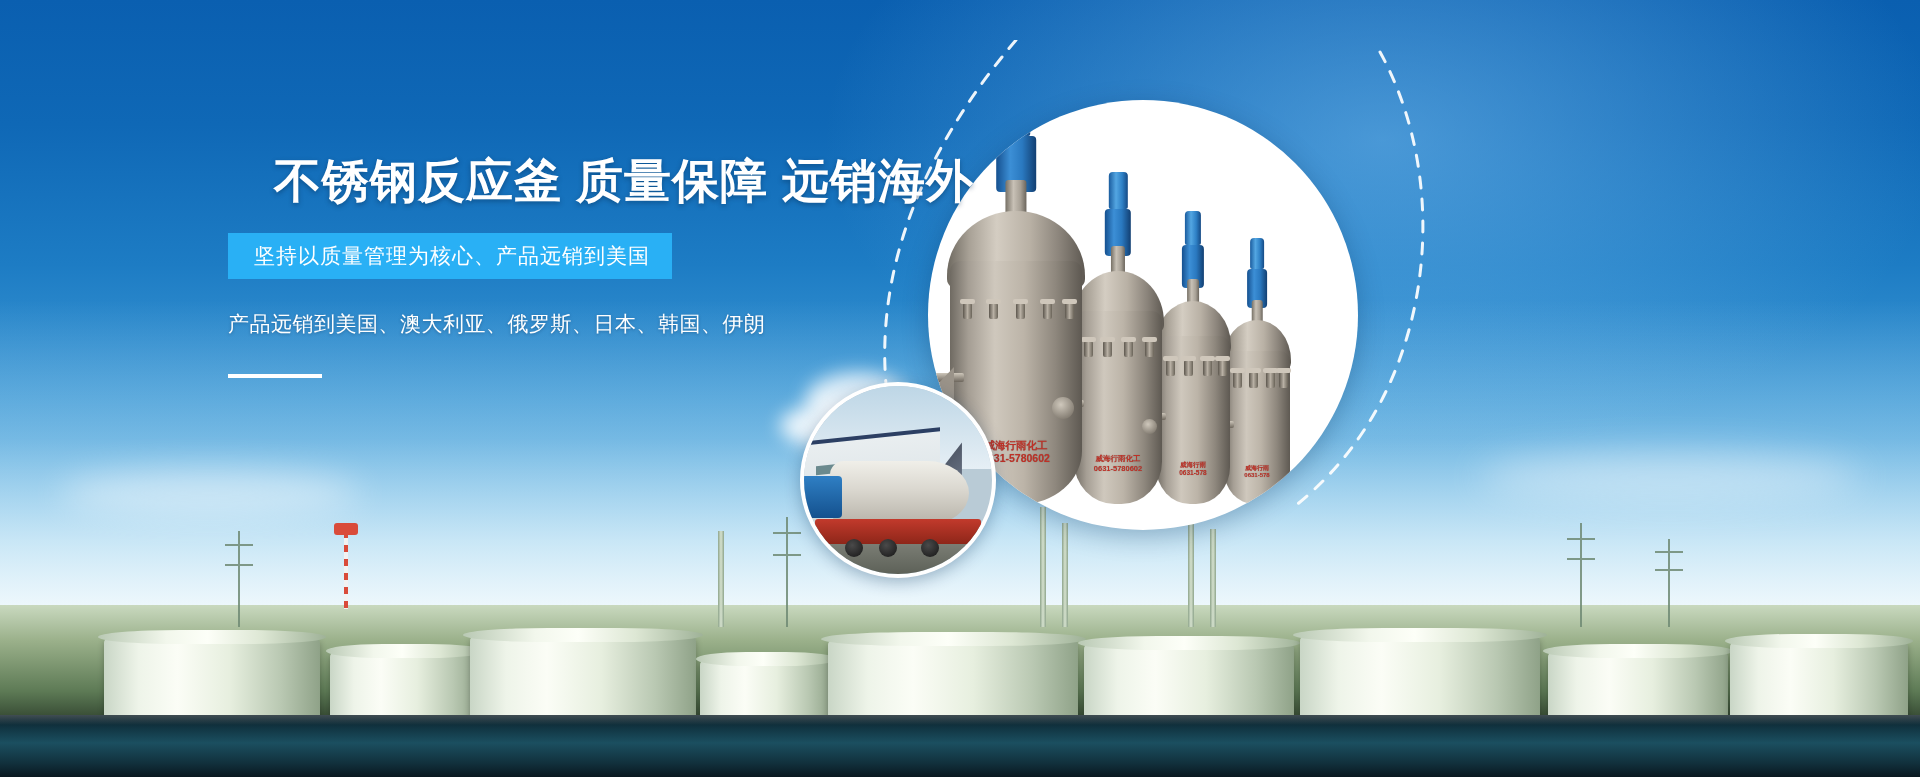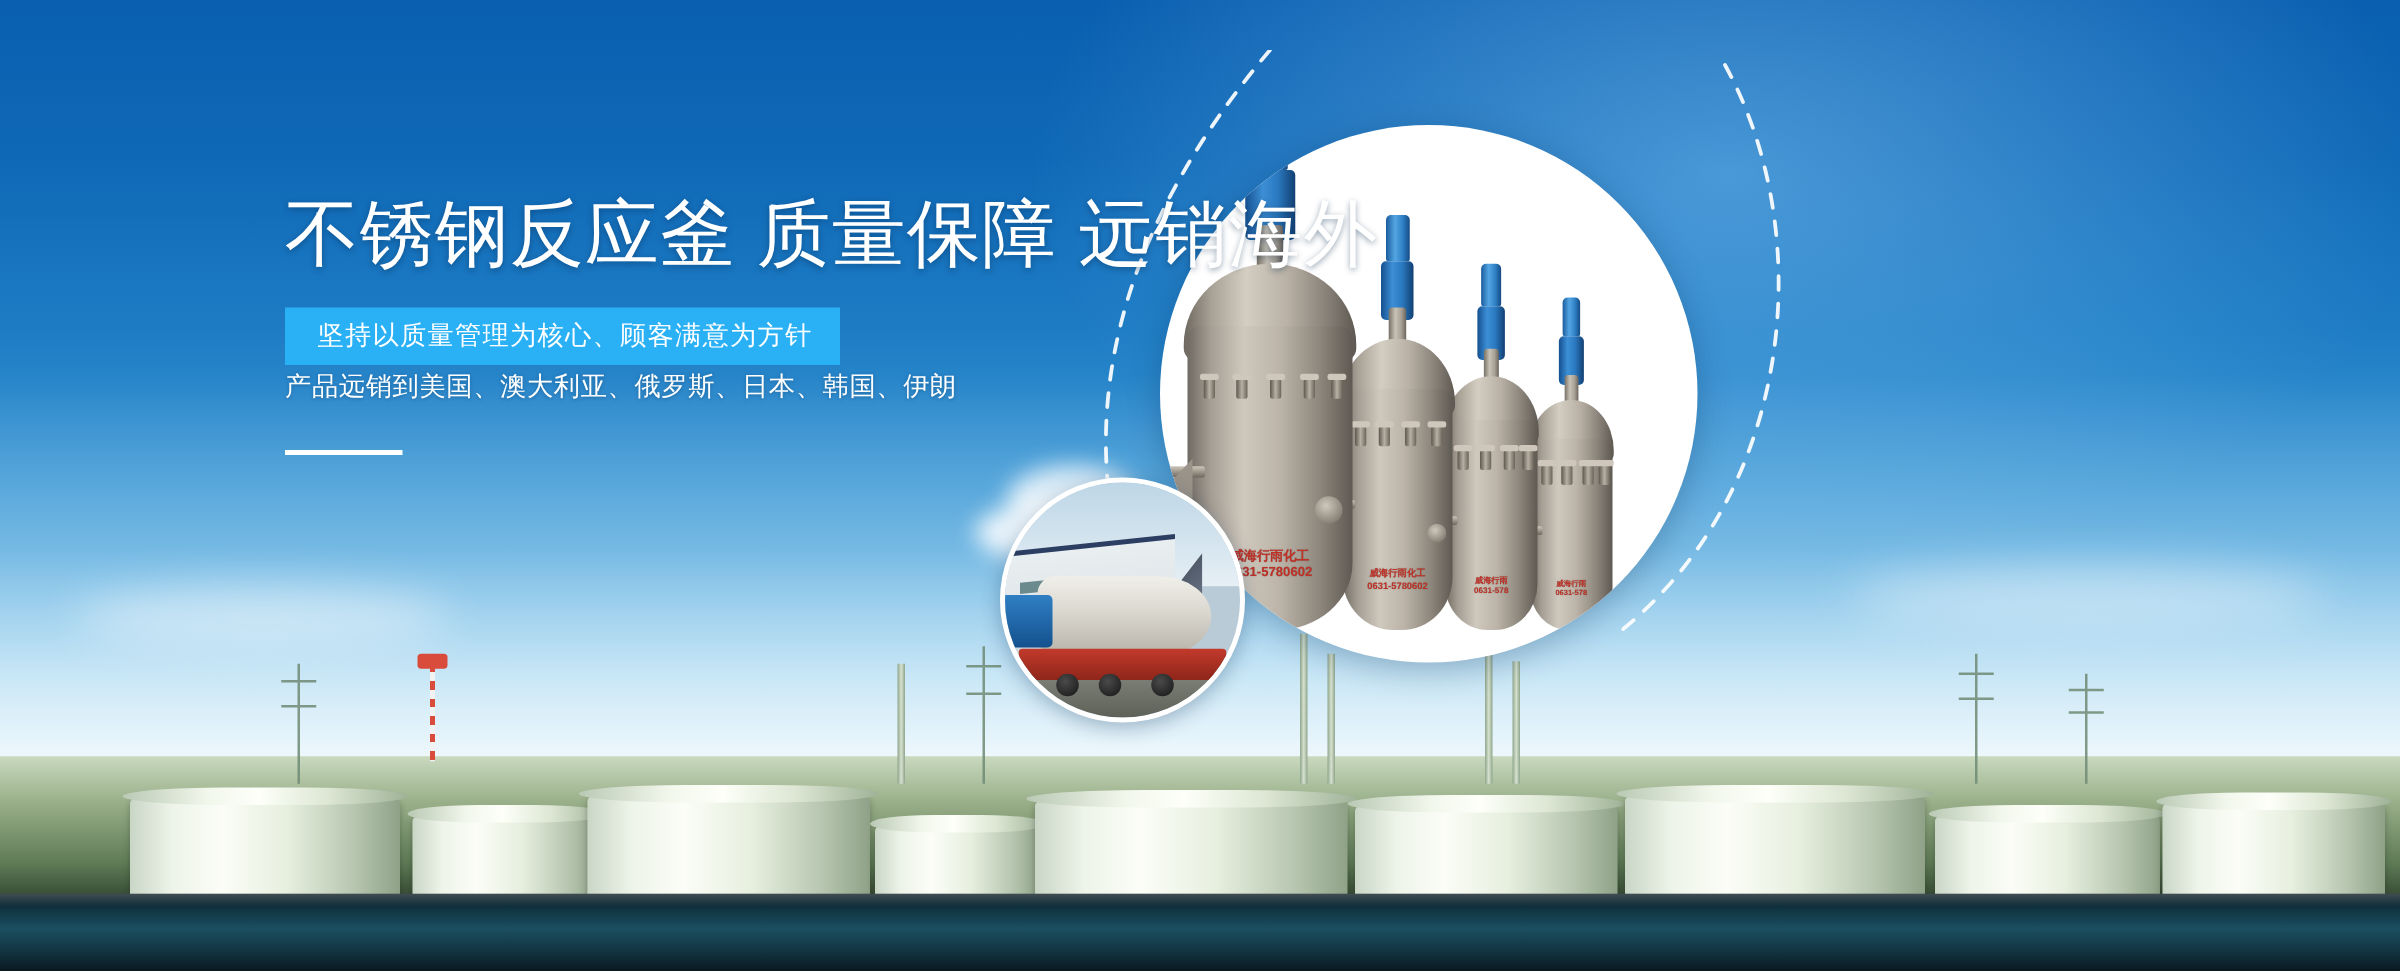--- a/index.html
+++ b/index.html
@@ -185,32 +185,33 @@
     background:radial-gradient(circle at 40% 35%,#4a4a4a,#151515);}
   .f-blade{
     position:absolute; right:16%; top:30%; width:34px; height:44px;
     background:linear-gradient(135deg,#3a4250,#6c7687);
     clip-path:polygon(0 100%,100% 0,100% 100%);
   }
 
   
   .copy{ position:absolute; left:228px; top:155px; width:720px; }
   .headline{
-    font-size:59px; font-weight:400; color:#ffffff; letter-spacing:1px;
+    font-size:47px; font-weight:700; color:#ffffff; letter-spacing:1px;
     white-space:nowrap; line-height:1.1;
     text-shadow:0 2px 5px rgba(2,38,74,.42);
+    margin-left:46px;
   }
   .subbar{
     display:inline-block; margin-top:26px;
     background:#29b0f5; color:#ffffff;
     font-size:21px; line-height:1; letter-spacing:1px;
     padding:12px 22px 13px 26px;
   }
   .desc{
-    color:#ffffff; font-size:21px; line-height:1.72;
+    margin-top:27px; color:#ffffff; font-size:21px; line-height:1.72;
     letter-spacing:.5px; text-shadow:0 1px 3px rgba(2,38,74,.35);
   }
   .rule{ margin-top:32px; width:94px; height:4px; background:#ffffff; }
 </style>
 </head>
 <body>
 
 <div class="banner">
 
   <div class="sky-haze"></div>
@@ -352,20 +353,20 @@
     <div class="f-vessel"></div>
     <div class="f-vmotor"></div>
     <div class="f-truckbed"></div>
     <i class="f-wheel" style="left:22%;"></i>
     <i class="f-wheel" style="left:40%;"></i>
     <i class="f-wheel" style="left:62%;"></i>
   </div>
 
   <div class="copy">
     <div class="headline">不锈钢反应釜 质量保障 远销海外</div>
-    <div class="subbar">坚持以质量管理为核心、顾客满意为方针</div>
+    <div class="subbar">坚持以质量管理为核心、产品远销到美国</div>
     <div class="desc">
       <div>产品远销到美国、澳大利亚、俄罗斯、日本、韩国、伊朗</div>
     </div>
     <div class="rule"></div>
   </div>
 
 </div>
 
 </body></html>

